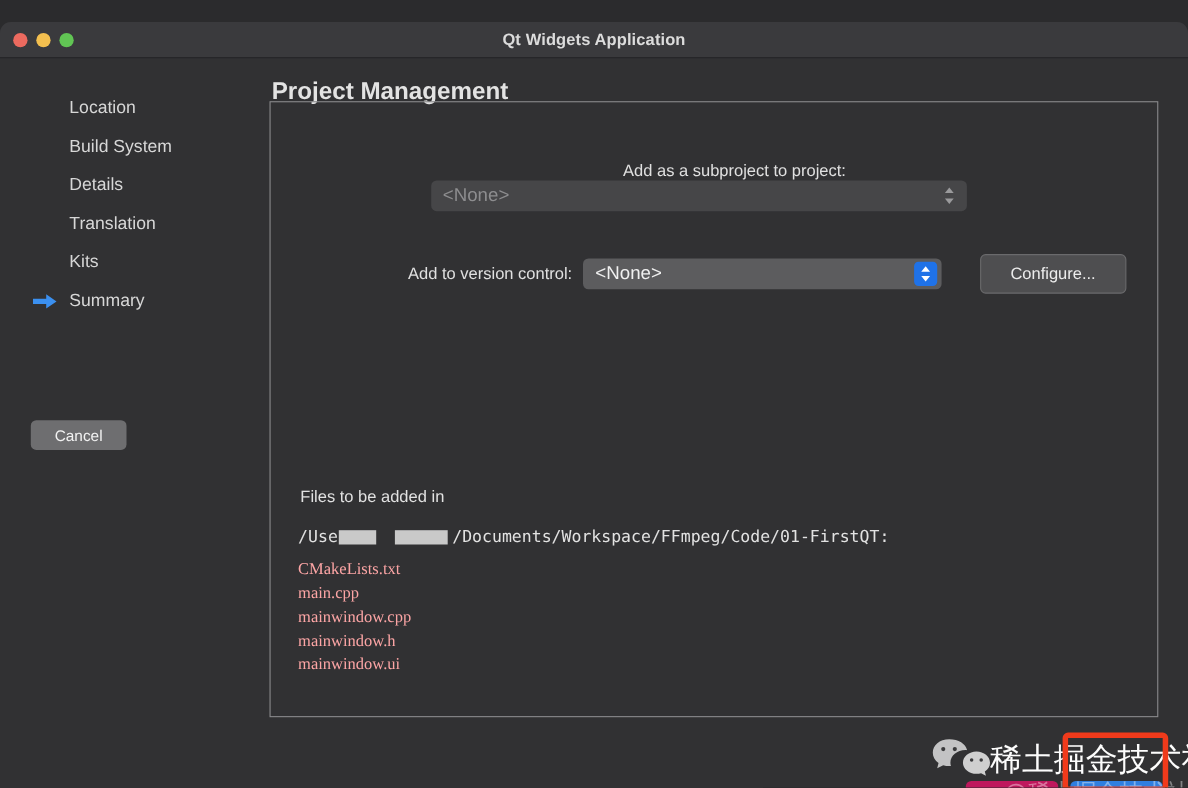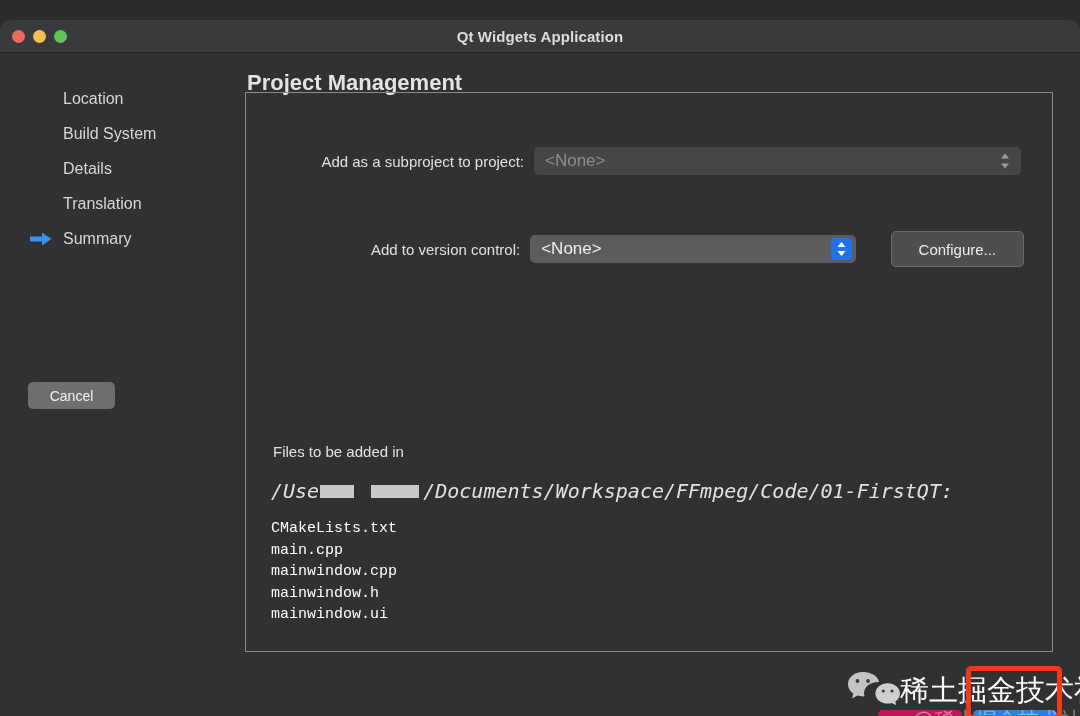--- a/index.html
+++ b/index.html
@@ -131,21 +131,21 @@
     height: 560px;
     border: 1px solid #8a8a8c;
     box-sizing: border-box;
   }
 
   .form-row {
     position: absolute;
     display: flex;
     align-items: center;
   }
-  .row-subproject { left: 0; top: 54px; width: 778px; }
+  .row-subproject { left: 0; top: 54px; width: 778px; flex-direction: column; }
   .row-vcs        { left: 0; top: 138px; width: 778px; }
 
   .form-label {
     width: 288px;
     text-align: right;
     font-size: 15px;
     color: #e0e0e0;
     padding-right: 10px;
     box-sizing: border-box;
   }
@@ -212,43 +212,42 @@
     left: 27px;
     top: 350px;
     font-size: 15px;
     color: #e2e2e2;
   }
   .files-path {
     position: absolute;
     left: 25px;
     top: 386px;
     font-family: "DejaVu Sans Mono", monospace;
-    font-size: 20px;
+    font-size: 15px;
     color: #e2e2e2;
     white-space: nowrap;
     display: flex;
     align-items: center;
-    font-style: italic;
   }
   .redact {
     display: inline-block;
     height: 13px;
     background: #c9c9c9;
     vertical-align: middle;
   }
   .redact.a { width: 34px; margin-left: 1px; }
   .redact.b { width: 48px; margin-left: 17px; margin-right: 4px; }
 
   .files-list {
     position: absolute;
     left: 25px;
-    top: 425px;
-    font-family: Liberation Mono, monospace;
-    font-size: 15px;
-    color: #ffffff;
+    top: 415px;
+    font-family: Liberation Serif, serif;
+    font-size: 15px;
+    color: #fca5a5;
     line-height: 21.5px;
   }
   .files-list div { white-space: nowrap; }
 
   
   .back-btn {
     position: absolute;
     left: 878px;
     top: 657px;
     width: 84px;
@@ -337,20 +336,23 @@
         <span>Location</span>
       </div>
       <div class="nav-item">
         <span>Build System</span>
       </div>
       <div class="nav-item">
         <span>Details</span>
       </div>
       <div class="nav-item">
         <span>Translation</span>
+      </div>
+      <div class="nav-item">
+        <span>Kits</span>
       </div>
       <div class="nav-item">
         <span class="nav-arrow">
           <svg viewBox="0 0 22 14" width="22" height="14">
             <path d="M0 4.6 h12 V0.6 L21.4 7 L12 13.4 V9.4 H0 Z" fill="#3b90f0"></path>
           </svg>
         </span>
         <span>Summary</span>
       </div>
 

